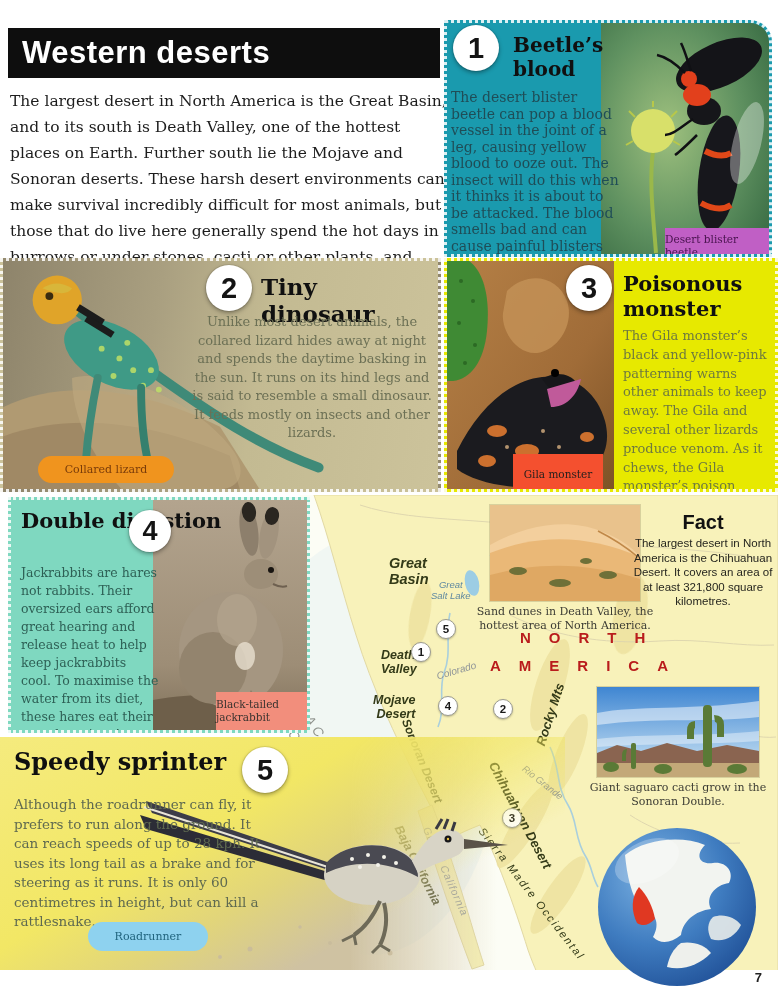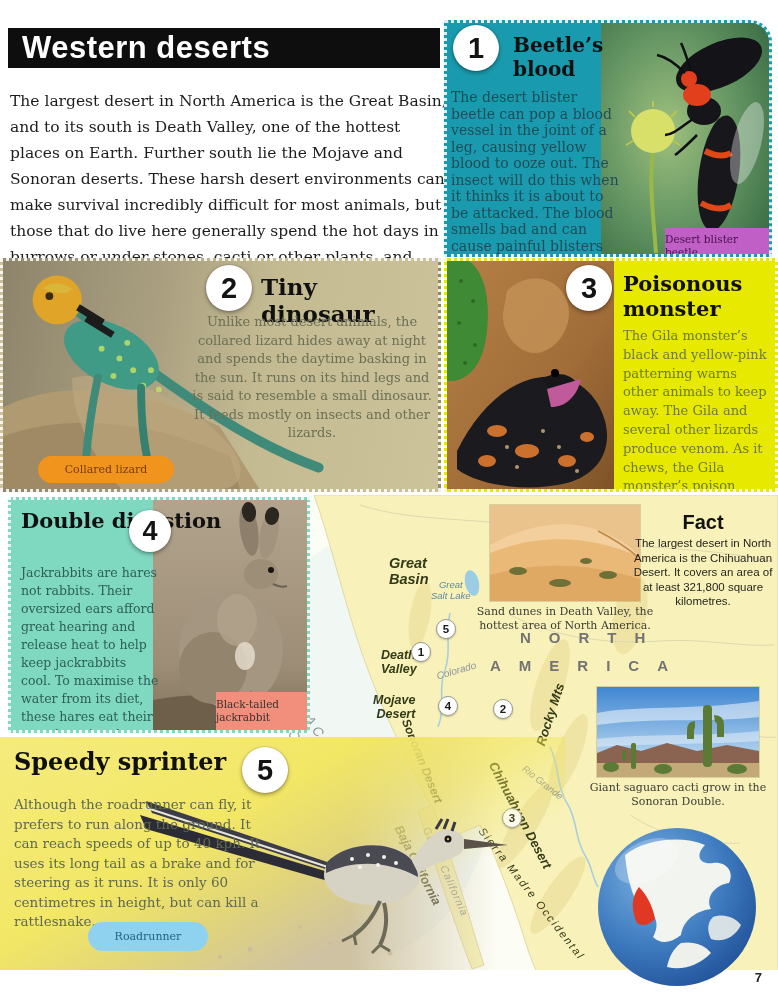--- a/index.html
+++ b/index.html
@@ -1,21 +1,21 @@
 <!DOCTYPE html>
 <html><head>
 <meta charset="utf-8">
 <style>
   * { margin:0; padding:0; box-sizing:border-box; }
   html,body { background:#fff; }
   .page { position:relative; width:778px; height:1000px; background:#fff;
           font-family:"DejaVu Serif", serif; overflow:hidden; }
 
   
-  .banner { position:absolute; left:8px; top:28px; width:432px; height:40px;
+  .banner { position:absolute; left:8px; top:28px; width:432px; height:50px;
             background:#0e0e0e; display:flex; align-items:center; padding-left:14px; }
   .banner h1 { color:#fff; font-family:"Liberation Sans", sans-serif; font-weight:bold;
                font-size:31px; letter-spacing:.5px; }
   .intro { position:absolute; left:10px; top:88px; width:438px;
            font-size:15.5px; line-height:26px; color:#1d1d1d; }
 
   
   .numcircle { position:absolute; background:#fff; border-radius:50%;
                display:flex; align-items:center; justify-content:center;
                font-family:"Liberation Sans", sans-serif; font-weight:bold; color:#141414;
@@ -69,21 +69,21 @@
   .map svg.base { position:absolute; left:0; top:0; }
   .maplabel { position:absolute; font-family:"Liberation Sans", sans-serif; font-style:italic;
               font-weight:bold; color:#333a18; white-space:pre-line; z-index:4; }
   .maplabel.water { color:#5e88a0; font-weight:normal; }
   .maplabel.gray  { color:#8e928c; font-weight:normal; }
   .mapcircle { position:absolute; width:20px; height:20px; background:#fff; border-radius:50%;
                border:1.5px solid #9a9a90; box-shadow:0 1px 2px rgba(0,0,0,.25);
                display:flex; align-items:center; justify-content:center; z-index:5;
                font-family:"Liberation Sans", sans-serif; font-weight:bold; font-size:11.5px; color:#1a1a1a;}
   .continent { position:absolute; font-family:"Liberation Sans", sans-serif; font-weight:bold;
-               font-size:15px; color:#737373; letter-spacing:18px; font-style:normal; z-index:4;}
+               font-size:15px; color:#b91c1c; letter-spacing:18px; font-style:normal; z-index:4;}
   .mapphoto { position:absolute; z-index:4; box-shadow:0 0 0 1px rgba(120,110,70,.25); }
   .mapcaption { position:absolute; text-align:center; font-size:11px; line-height:14px;
                 color:#3c3c34; z-index:4; font-family:"DejaVu Serif", serif;}
   .factbox { position:absolute; left:332px; top:16px; width:142px; text-align:center; z-index:4;
              font-family:"Liberation Sans", sans-serif; }
   .factbox h3 { font-size:20px; color:#111; margin-bottom:2px; }
   .factbox p { font-size:11.5px; line-height:14.5px; color:#26261f; }
 
   
   .s5 { position:absolute; left:0px; top:737px; width:565px; height:233px; z-index:3;
@@ -228,20 +228,21 @@
           <circle cx="70" cy="206" r="2"></circle>
             <circle cx="130" cy="210" r="2"></circle>
         </g>
       </svg>
     </div>
     <div class="numcircle big" style="left:119px; top:4px;">
       <span>3</span>
     </div>
     <h2 class="sec-title">Poisonous monster</h2>
     <p class="body sec-body">The Gila monster’s black and yellow-pink patterning warns other animals to keep away. The Gila and several other lizards produce venom. As it chews, the Gila monster’s poison soaks into its prey’s wounds.</p>
+    <div class="pill cap-gila">Gila monster</div>
   </section>
 
   <section class="s4 stamp">
     <div class="photo">
       <svg class="photo-svg" viewBox="0 0 160 236" preserveAspectRatio="none">
         <defs>
           <linearGradient id="g4" x1="0" y1="0" x2="0" y2="1">
             <stop offset="0%" stop-color="#b3a48e"></stop>
               <stop offset="70%" stop-color="#9d8d76"></stop>
               <stop offset="100%" stop-color="#7d6e58"></stop>
@@ -438,18 +439,18 @@
       <path d="M334 82 L 378 88 L 334 92 Z" fill="#5a5248"></path>
       <circle cx="318" cy="82" r="3.5" fill="#16161a"></circle>
       <circle cx="318" cy="82" r="1.2" fill="#e8c040"></circle>
       <path d="M250 144 C 244 158 236 170 224 178 M 254 146 C 258 162 256 176 250 188" stroke="#6e6a58" stroke-width="4" fill="none"></path>
       <path d="M224 178 l -12 6 M224 178 l 2 10 M250 188 l -8 8 M250 188 l 10 6" stroke="#6e6a58" stroke-width="3" fill="none"></path>
     </svg>
     <h2 class="sec-title">Speedy sprinter</h2>
     <div class="numcircle big" style="left:242px; top:10px;">
       <span>5</span>
     </div>
-    <p class="body sec-body">Although the roadrunner can fly, it prefers to run along the ground. It can reach speeds of up to 40 kph. It uses its long tail as a brake and for steering as it runs. It is only 60 centimetres in height, but can kill a rattlesnake.</p>
+    <p class="body sec-body">Although the roadrunner can fly, it prefers to run along the ground. It can reach speeds of up to 28 kph. It uses its long tail as a brake and for steering as it runs. It is only 60 centimetres in height, but can kill a rattlesnake.</p>
     <div class="pill cap-road">Roadrunner</div>
   </section>
 
   <div class="pageno">7</div>
 </div>
 
 </body></html>

